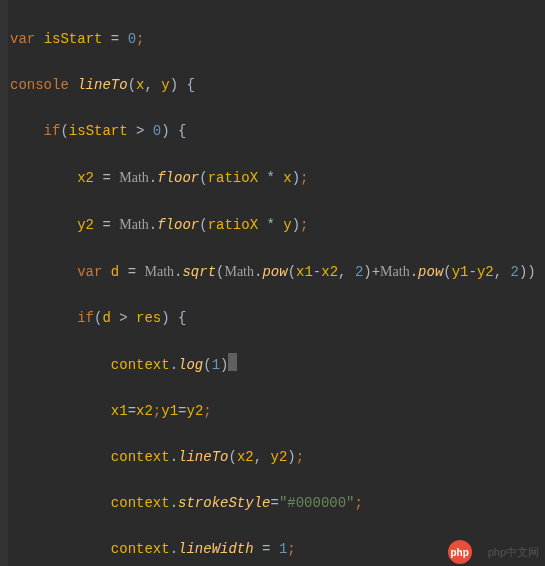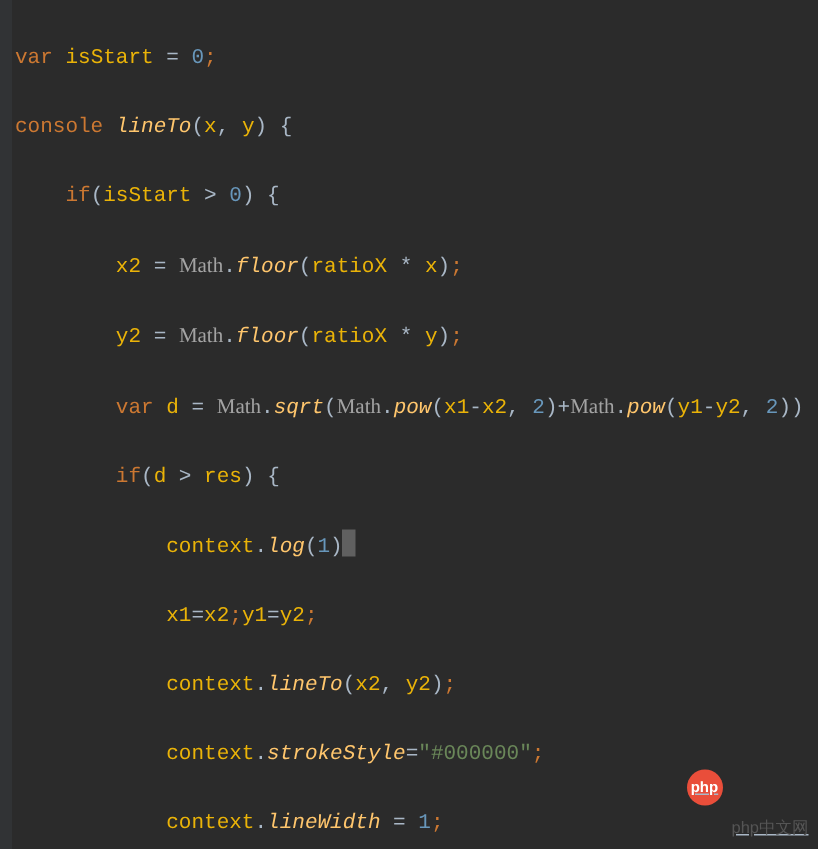--- a/index.html
+++ b/index.html
@@ -40,23 +40,22 @@
     height: 18px;
     background: #606060;
     vertical-align: text-bottom;
     margin-bottom: 2px;
   }
   .watermark {
     position: absolute;
     right: 6px;
     bottom: 2px;
     display: flex;
-    align-items: flex-start;
-    gap: 6px;
-    text-decoration: underline;
+    align-items: flex-end;
+    gap: 16px;
   }
   .wm-circle {
     width: 24px; height: 24px;
     border-radius: 50%;
     background: #e94e3a;
     display: flex;
     align-items: center;
     justify-content: center;
   }
   .wm-circle span { color: #fff; font-size: 10px; font-weight: bold; font-family: sans-serif; }

